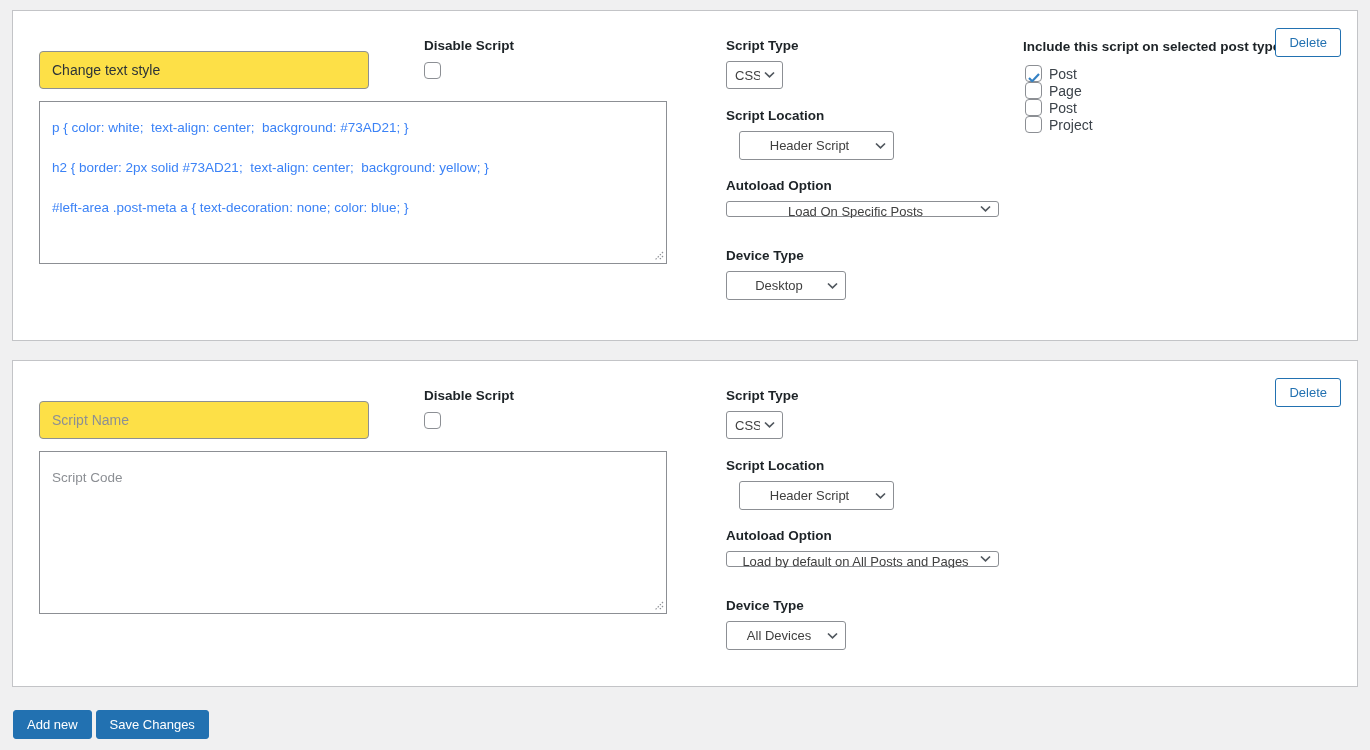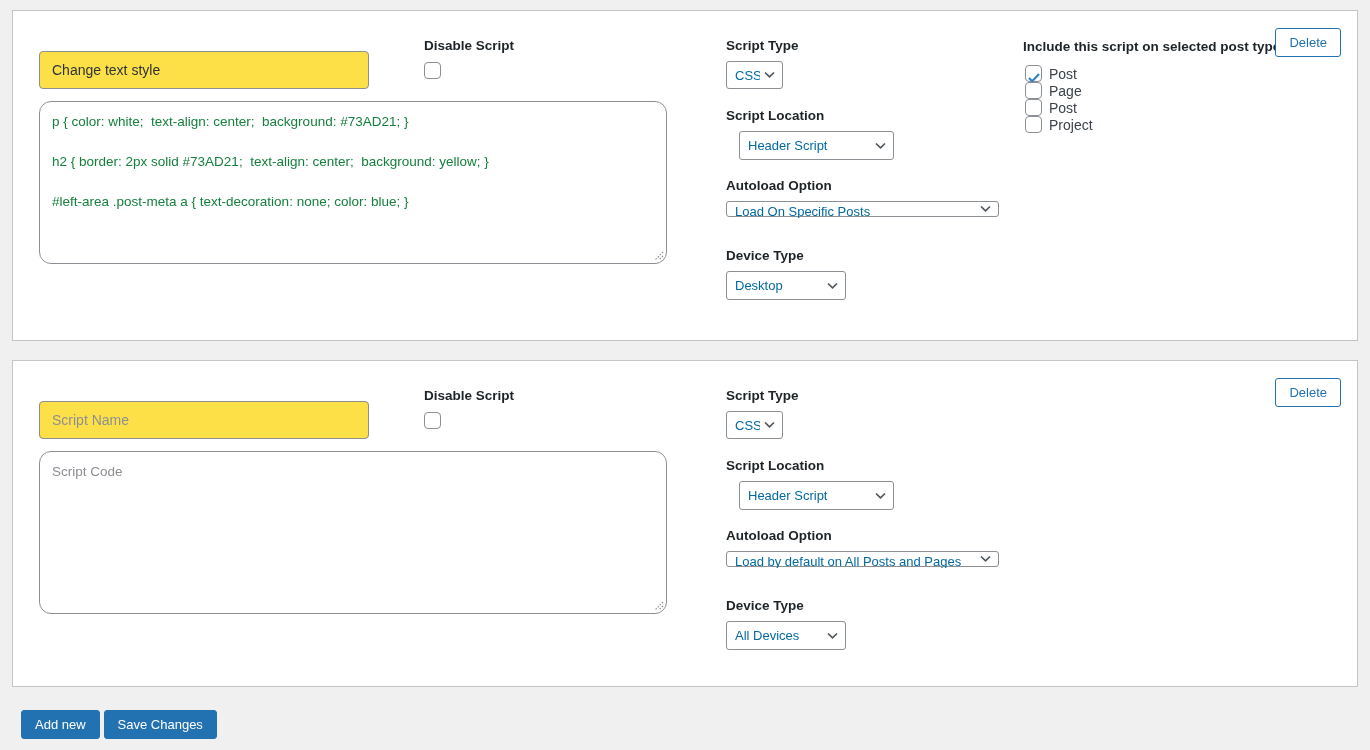--- a/index.html
+++ b/index.html
@@ -47,26 +47,26 @@
   .name-input::placeholder { color: #8c8f94; opacity: 1; }
 
   .code-wrap {
     position: absolute;
     left: 26px; top: 90px;
     width: 628px; height: 163px;
   }
   .code-textarea {
     width: 100%; height: 100%;
     border: 1px solid #8c8f94;
-    border-radius: 12px;
-    padding: 10px 12px;
+    border-radius: 0;
+    padding: 16px 12px;
     font-family: "Liberation Sans", "DejaVu Sans", sans-serif;
     font-size: 13.5px;
     line-height: 20px;
-    color: #15803d;
+    color: #3b82f6;
     background: #fff;
     resize: none;
     outline: none;
     white-space: pre-wrap;
   }
   .code-textarea::placeholder { color: #8c8f94; opacity: 1; }
   .resize-grip {
     position: absolute;
     right: 3px; bottom: 3px;
     pointer-events: none;
@@ -95,24 +95,25 @@
     border-radius: 3px;
   }
   .select-wrap select {
     appearance: none;
     -webkit-appearance: none;
     width: 100%; height: 100%;
     border: none;
     background: transparent;
     font-family: "Liberation Sans", "DejaVu Sans", sans-serif;
     font-size: 13px;
-    color: #0369a1;
+    color: #404040;
     padding: 0 22px 0 8px;
     outline: none;
     cursor: pointer;
+    text-align: center;
   }
   .select-wrap .chevron {
     position: absolute;
     right: 7px; top: 50%;
     transform: translateY(-50%);
     pointer-events: none;
     line-height: 0;
   }
 
   .sel-script-type   { left: 713px; top: 50px;  width: 57px;  height: 28px; }
@@ -157,21 +158,20 @@
     font-family: "Liberation Sans", "DejaVu Sans", sans-serif;
     font-size: 13px;
     cursor: pointer;
   }
 
   .footer-actions {
     position: absolute;
     left: 13px; top: 710px;
     display: flex;
     gap: 4px;
-    margin-left: 8px;
   }
   .primary-button {
     height: 29px;
     padding: 0 13px;
     background: #2271b1;
     border: 1px solid #2271b1;
     border-radius: 3px;
     color: #ffffff;
     font-family: "Liberation Sans", "DejaVu Sans", sans-serif;
     font-size: 13px;

